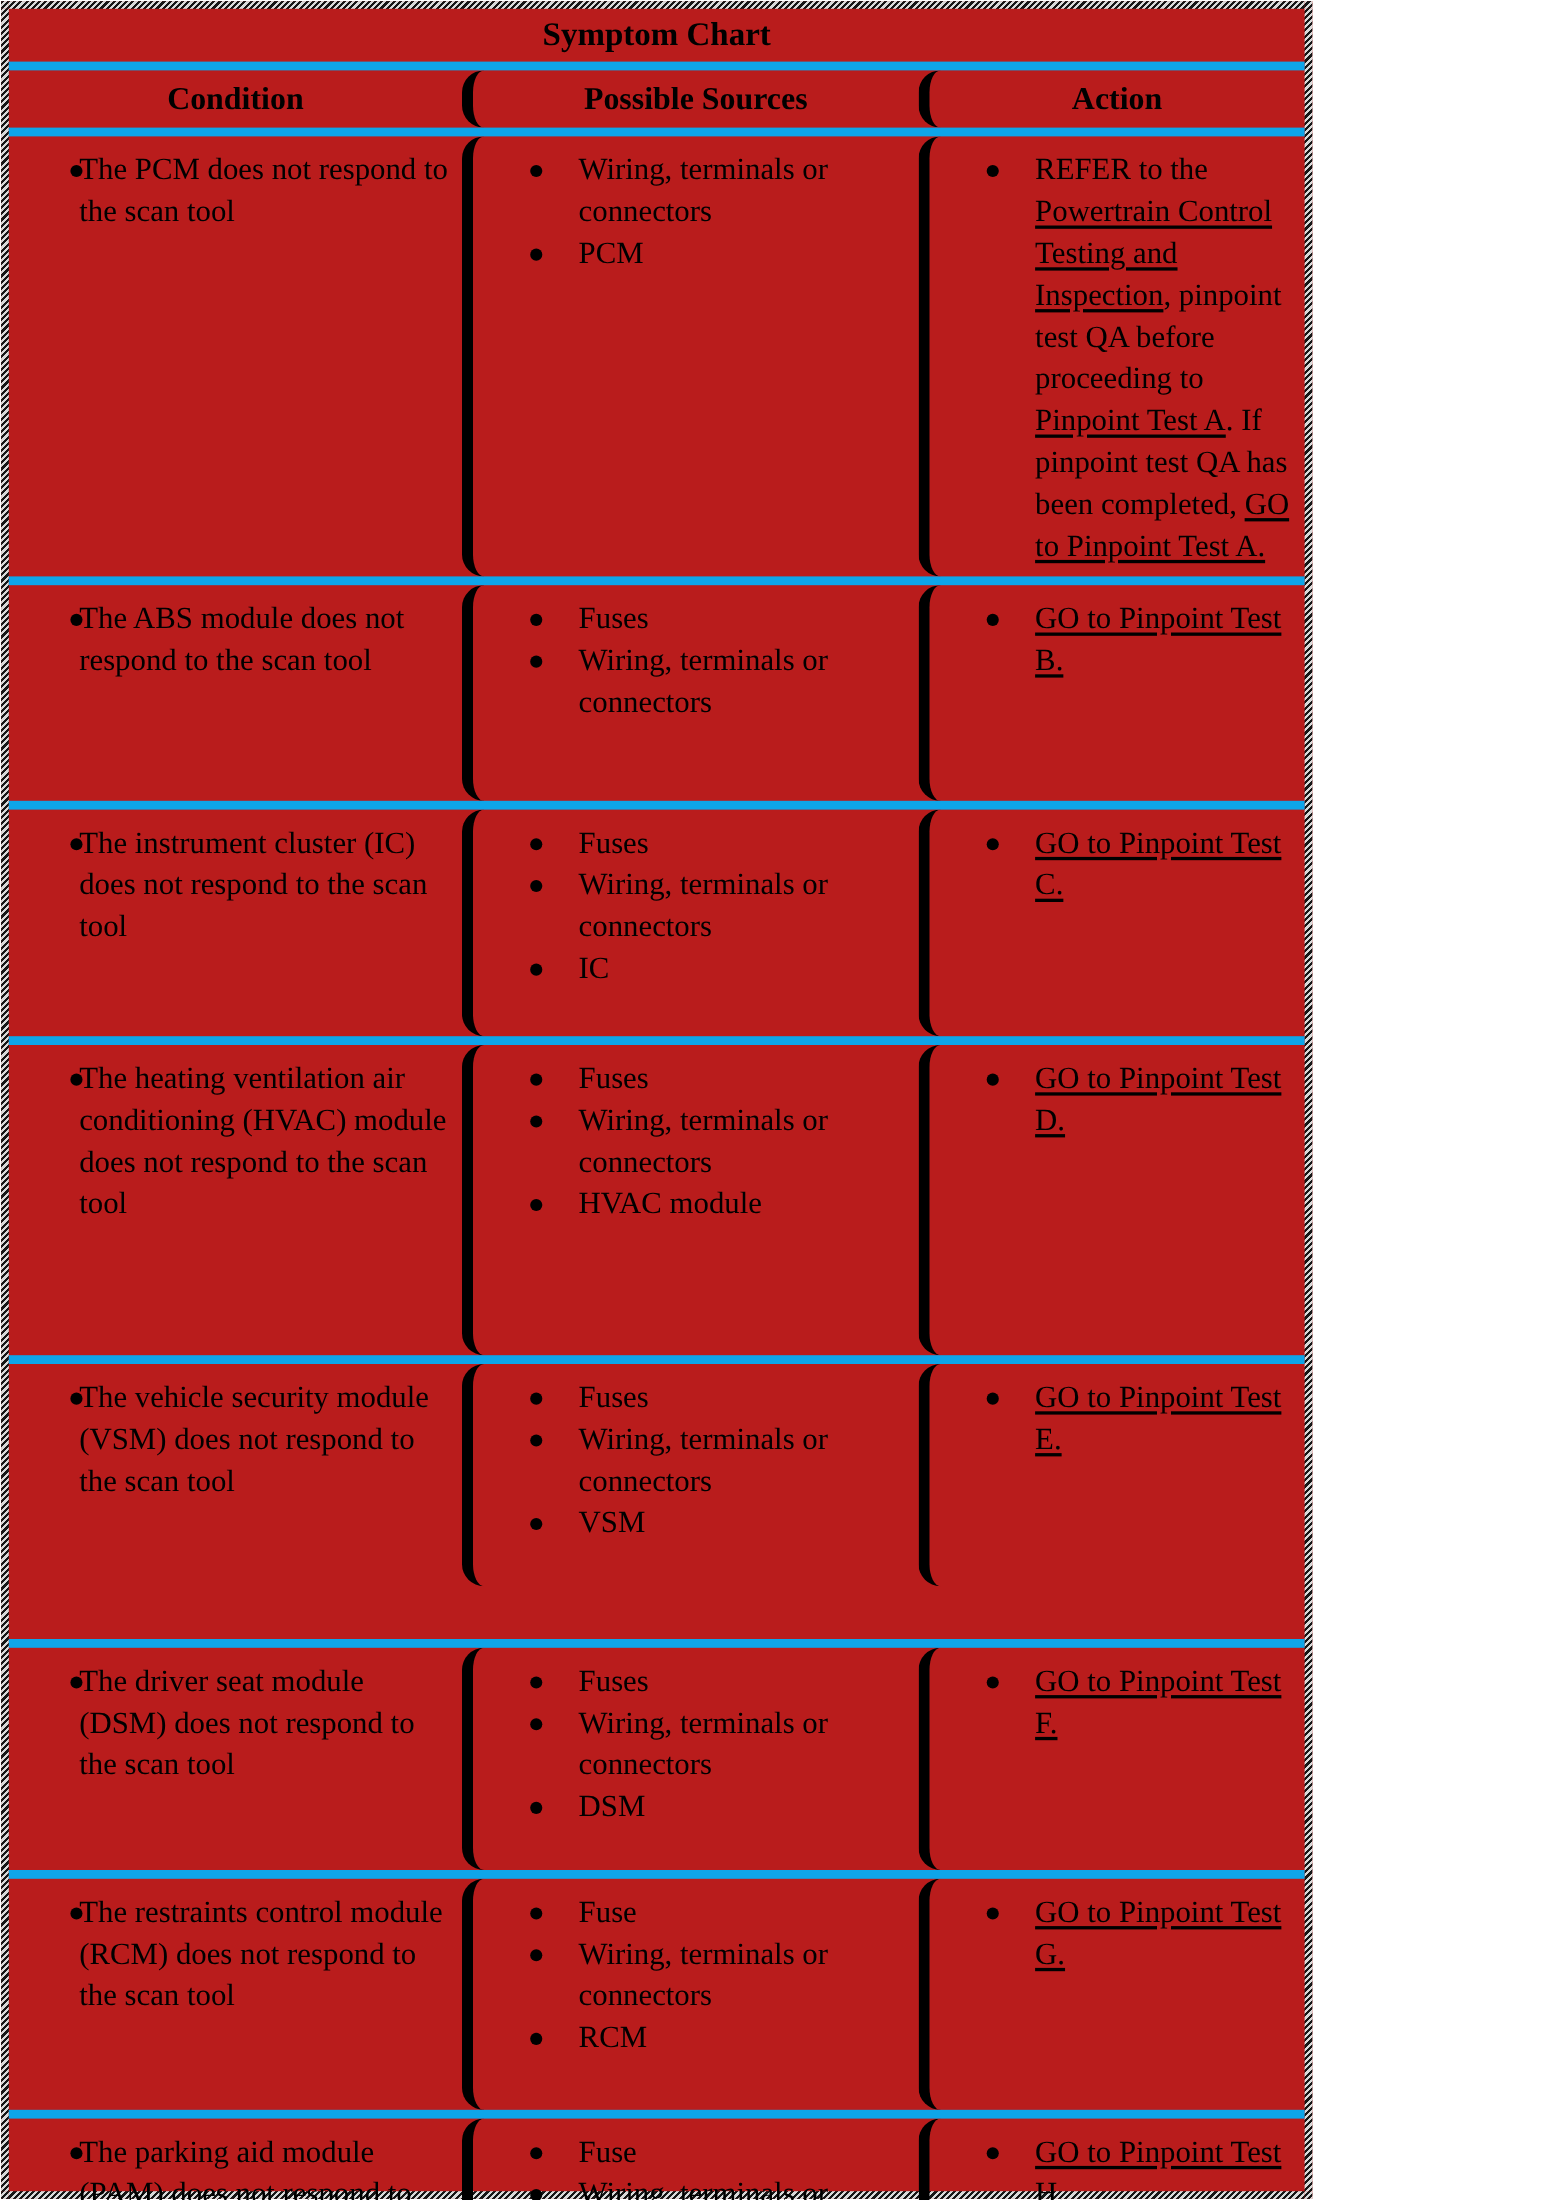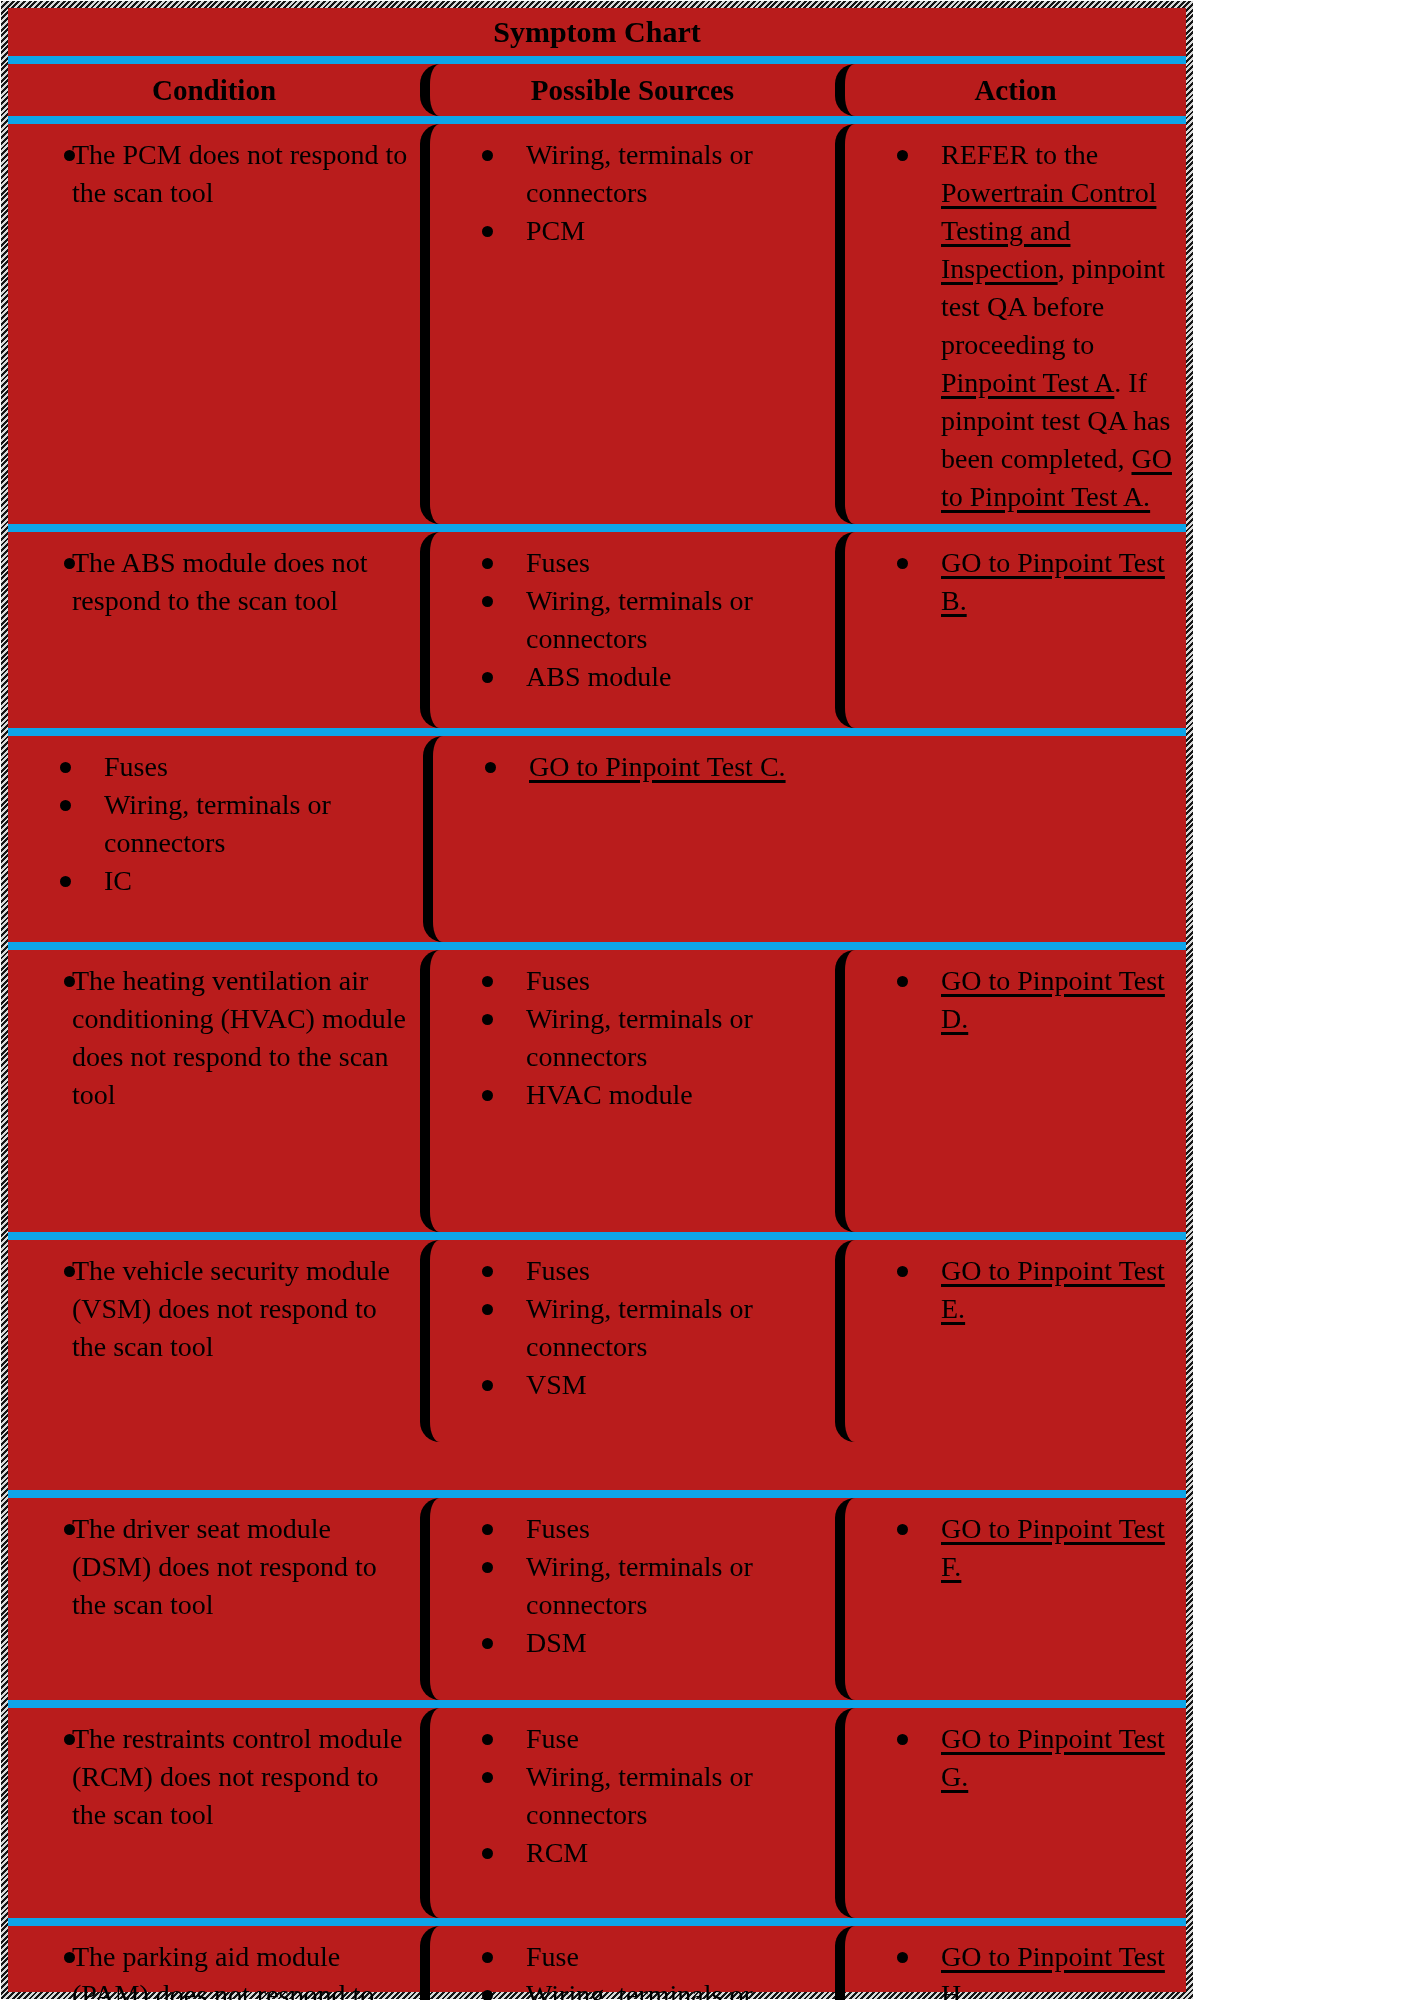--- a/index.html
+++ b/index.html
@@ -107,30 +107,34 @@
       <div class="row body-row">
         <div class="cell col-condition">
           <ul class="blist">
             <li>The ABS module does not respond to the scan tool</li>
           </ul>
         </div>
         <div class="cell col-sources">
           <ul class="blist">
             <li>Fuses</li>
             <li>Wiring, terminals or connectors</li>
-            <li>ABS module</li>
           </ul>
         </div>
         <div class="cell col-action">
           <ul class="blist">
             <li><span class="u">GO to Pinpoint Test B.</span></li>
           </ul>
         </div>
       </div>
       <div class="row body-row">
+        <div class="cell col-condition">
+          <ul class="blist">
+            <li>The instrument cluster (IC) does not respond to the scan tool</li>
+          </ul>
+        </div>
         <div class="cell col-sources">
           <ul class="blist">
             <li>Fuses</li>
             <li>Wiring, terminals or connectors</li>
             <li>IC</li>
           </ul>
         </div>
         <div class="cell col-action">
           <ul class="blist">
             <li><span class="u">GO to Pinpoint Test C.</span></li>

